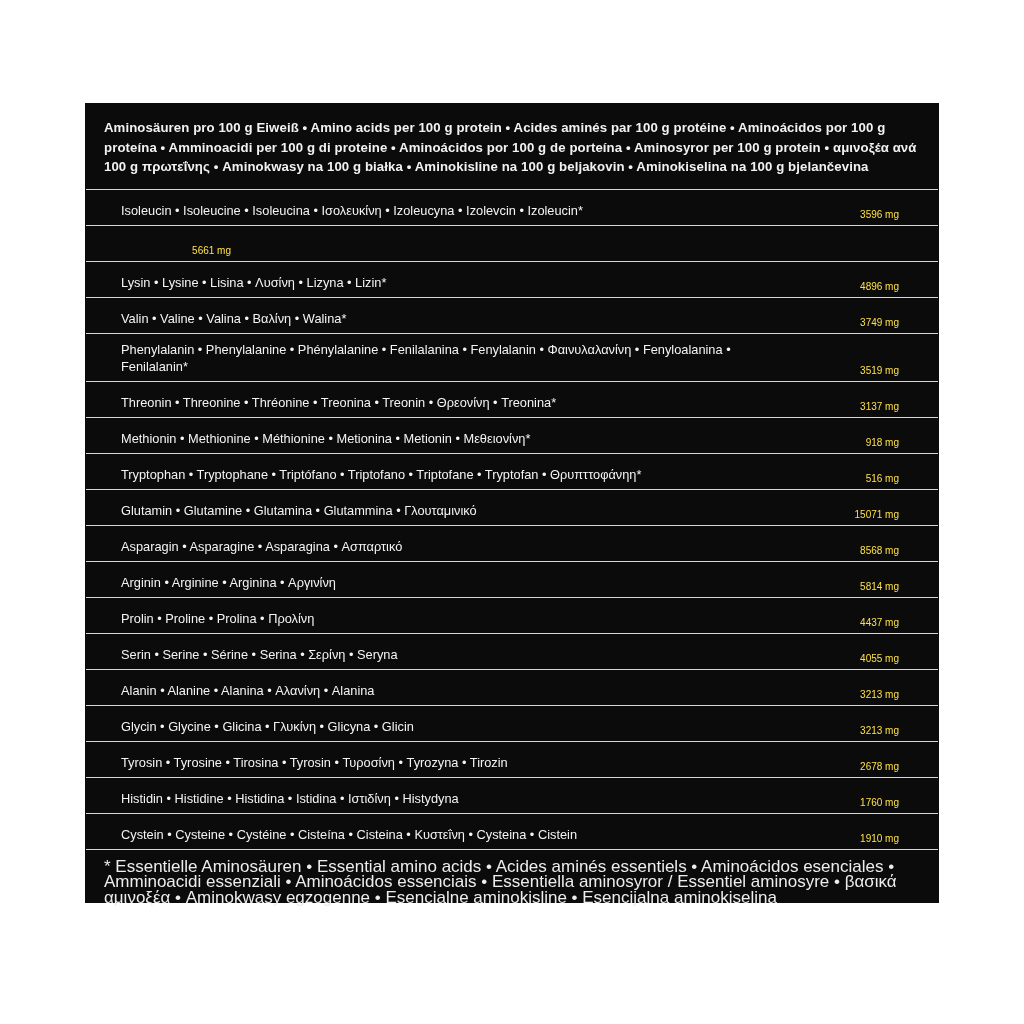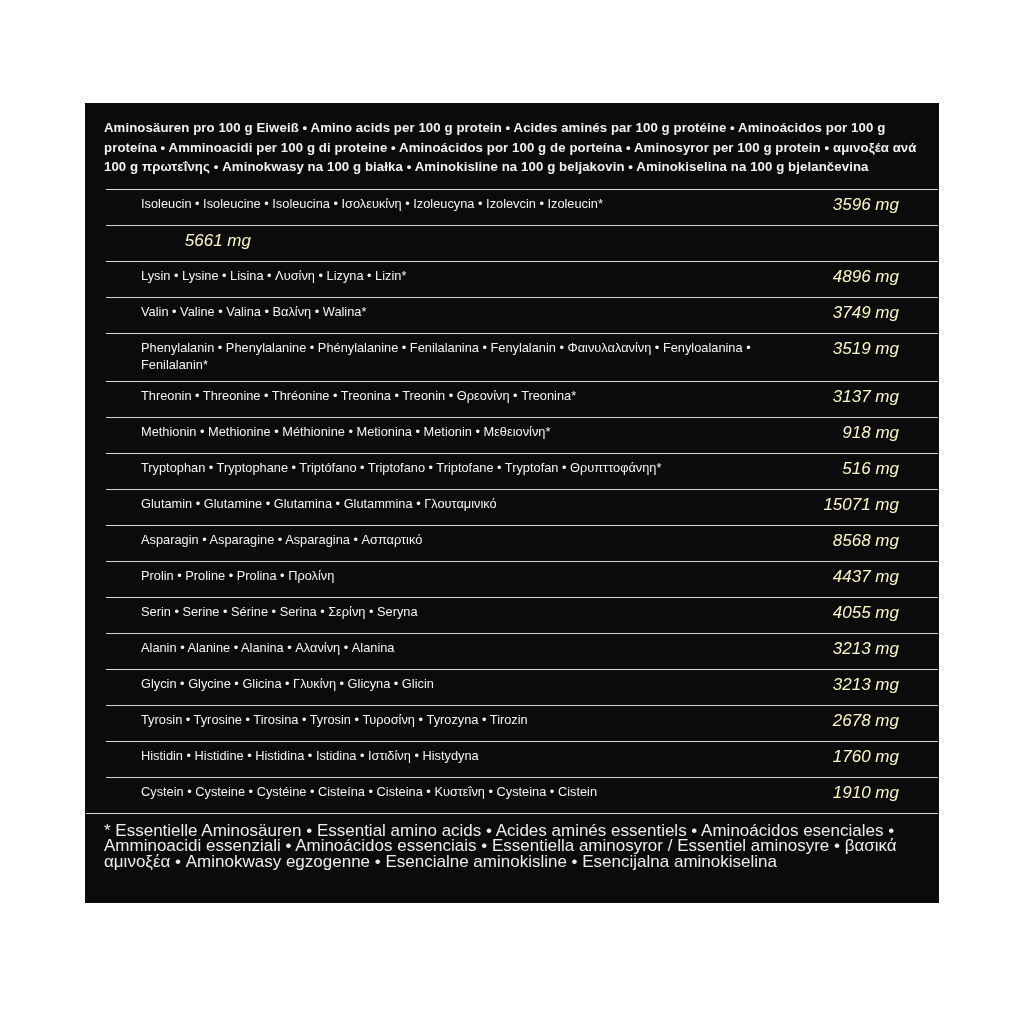--- a/index.html
+++ b/index.html
@@ -31,43 +31,41 @@
     line-height: 19.5px;
     letter-spacing: 0.1px;
     font-weight: 700;
     color: #f2f2f2;
   }
   .rows {
     padding: 0 0 0 0;
   }
   .row {
     display: flex;
-    align-items: flex-start;
+    align-items: flex-end;
     border-top: 1.4px solid #d8d8d8;
     min-height: 36px;
     padding: 5px 17px;
     box-sizing: border-box;
-    margin-left: 20px;
   }
   .row .name {
     flex: 1 1 auto;
     padding: 0 10px 0 18px;
     font-size: 12.8px;
     line-height: 17.5px;
     color: #f4f4f4;
     font-weight: 400;
   }
   .row .val {
     flex: 0 0 128px;
     text-align: right;
     padding-right: 22px;
-    font-size: 17px;
-    color: #fef9c3;
+    font-size: 10px;
+    color: #fde047;
     white-space: nowrap;
-    font-style: italic;
   }
   .row.tall {
     min-height: 48px;
     gap: 9px;
   }
   .footnote {
     border-top: 1.4px solid #d8d8d8;
     padding: 9px 18px 10px 18px;
     font-size: 17px;
     line-height: 15.5px;
@@ -125,20 +123,24 @@
     <div class="row">
       <div class="name">Glutamin • Glutamine • Glutamina • Glutammina • Γλουταμινικό</div>
       <div class="val">15071 mg</div>
     </div>
 
     <div class="row">
       <div class="name">Asparagin • Asparagine • Asparagina • Ασπαρτικό</div>
       <div class="val">8568 mg</div>
     </div>
 
+    <div class="row">
+      <div class="name">Arginin • Arginine • Arginina • Αργινίνη</div>
+      <div class="val">5814 mg</div>
+    </div>
 
     <div class="row">
       <div class="name">Prolin • Proline • Prolina • Προλίνη</div>
       <div class="val">4437 mg</div>
     </div>
 
     <div class="row">
       <div class="name">Serin • Serine • Sérine • Serina • Σερίνη • Seryna</div>
       <div class="val">4055 mg</div>
     </div>

